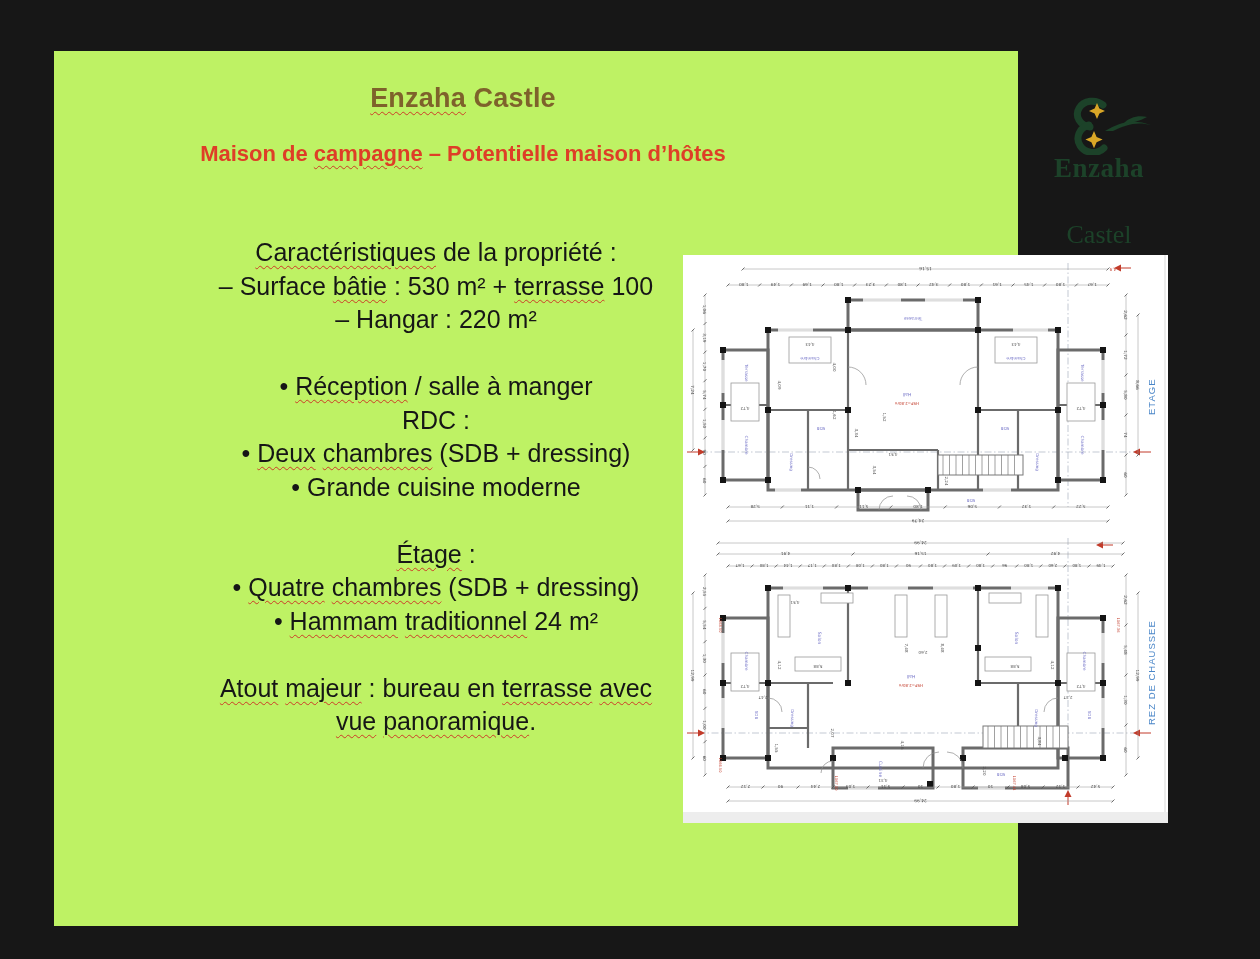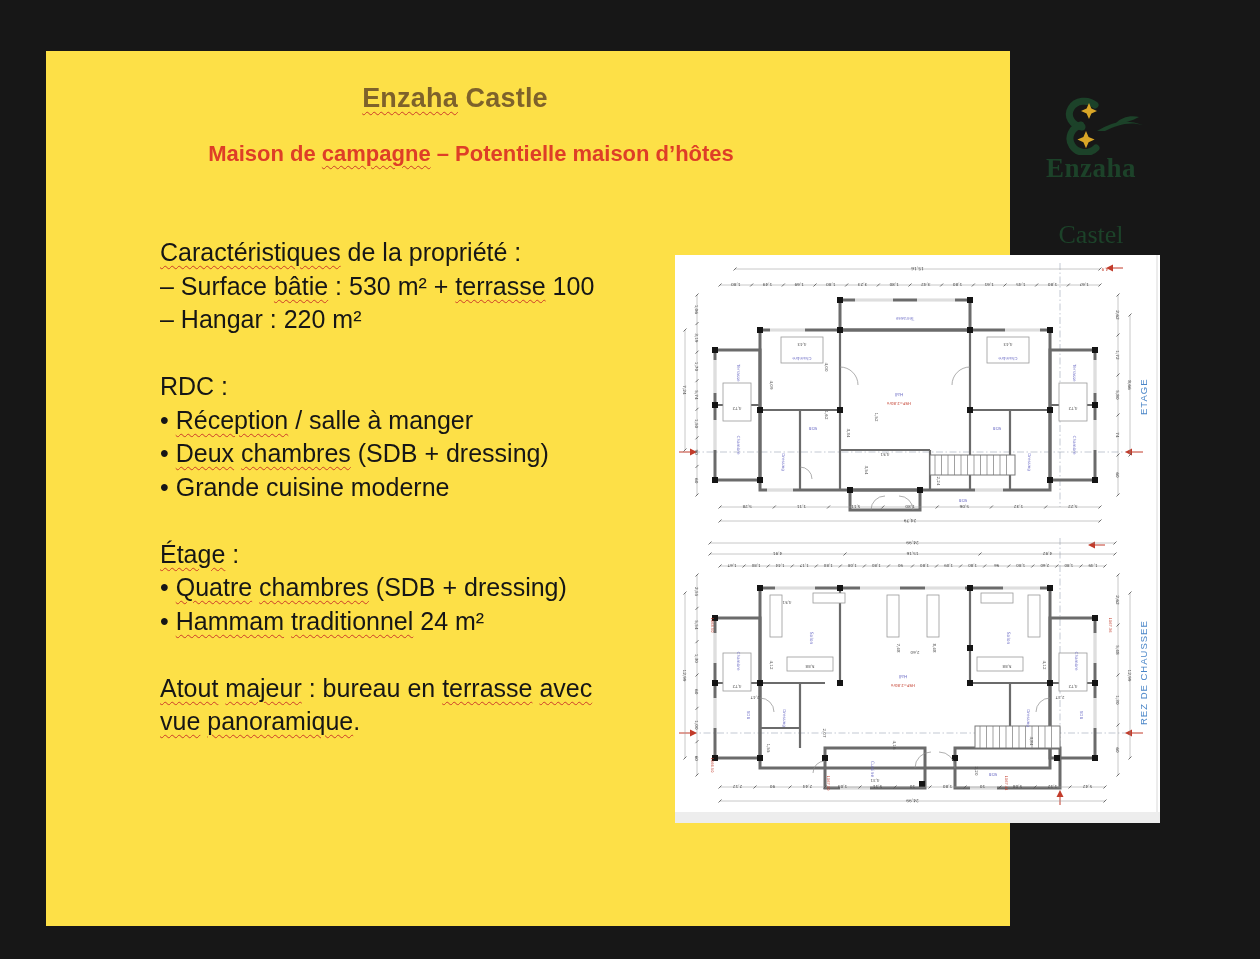--- a/index.html
+++ b/index.html
@@ -1,25 +1,25 @@
 <!DOCTYPE html>
 <html><head>
 <meta charset="utf-8">
 <style>
   html,body{margin:0;padding:0;}
   body{width:1260px;height:959px;background:#171717;position:relative;overflow:hidden;
        font-family:"Liberation Sans",sans-serif;}
-  .slide{position:absolute;left:46px;top:51px;width:964px;height:875px;background:#fde047;}
+  .slide{position:absolute;left:54px;top:51px;width:964px;height:875px;background:#bef264;}
   .title{position:absolute;left:0;top:32px;width:818px;text-align:center;
          font-size:27px;font-weight:700;color:#7e622b;letter-spacing:.2px;}
   .subtitle{position:absolute;left:0;top:90px;width:818px;text-align:center;
-            font-size:22px;font-weight:700;color:#de3e27;padding-left:16px;}
+            font-size:22px;font-weight:700;color:#de3e27;}
   .misspell{text-decoration-line:underline;text-decoration-style:wavy;
             text-decoration-color:#cc3b28;text-decoration-thickness:1px;text-underline-offset:4px;}
-  .body-text{position:absolute;left:114px;top:185px;width:536px;
+  .body-text{position:absolute;left:114px;top:185px;width:536px;text-align:center;
              font-size:25px;color:#161616;}
   .bline{height:33.5px;line-height:33.5px;white-space:nowrap;}
   
   .logo{position:absolute;left:985px;top:40px;width:120px;text-align:center;color:#1c4229;}
   .logo .mark{display:block;margin:0 auto;}
   .logo .word{font-family:"Liberation Serif",serif;font-weight:700;font-size:27px;line-height:26px;letter-spacing:.5px;}
   .logo .word2{font-family:"Liberation Serif",serif;font-weight:400;font-size:26px;line-height:22px;margin-top:43px;}
   
   .plan{position:absolute;left:629px;background:#ffffff;}
   .plan .walls rect,.plan .walls line{fill:none;stroke:#6b6b6b;stroke-width:3;}
@@ -64,22 +64,22 @@
     </svg>
     <div class="word">Enzaha</div>
     <div class="word2">Castel</div>
   </div>
 
   <div class="body-text">
       <div class="bline"><span class="misspell">Caractéristiques</span><span> de la propriété :</span></div>
       <div class="bline"><span>– Surface </span><span class="misspell">bâtie</span><span> : 530 m² + </span><span class="misspell">terrasse</span><span> 100</span></div>
       <div class="bline"><span>– Hangar : 220 m²</span></div>
       <div class="bline">&nbsp;</div>
+      <div class="bline"><span>• </span><span class="misspell">Réception</span><span> / salle à manger</span></div>
       <div class="bline"><span>RDC :</span></div>
-      <div class="bline"><span>• </span><span class="misspell">Réception</span><span> / salle à manger</span></div>
       <div class="bline"><span>• </span><span class="misspell">Deux</span><span> </span><span class="misspell">chambres</span><span> (SDB + dressing)</span></div>
       <div class="bline"><span>• Grande cuisine moderne</span></div>
       <div class="bline">&nbsp;</div>
       <div class="bline"><span class="misspell">Étage</span><span> :</span></div>
       <div class="bline"><span>• </span><span class="misspell">Quatre</span><span> </span><span class="misspell">chambres</span><span> (SDB + dressing)</span></div>
       <div class="bline"><span>• </span><span class="misspell">Hammam</span><span> </span><span class="misspell">traditionnel</span><span> 24 m²</span></div>
       <div class="bline">&nbsp;</div>
       <div class="bline"><span class="misspell">Atout</span><span> </span><span class="misspell">majeur</span><span> : bureau en </span><span class="misspell">terrasse</span><span> </span><span class="misspell">avec</span></div>
       <div class="bline"><span class="misspell">vue</span><span> </span><span class="misspell">panoramique</span><span>.</span></div>
     </div>

